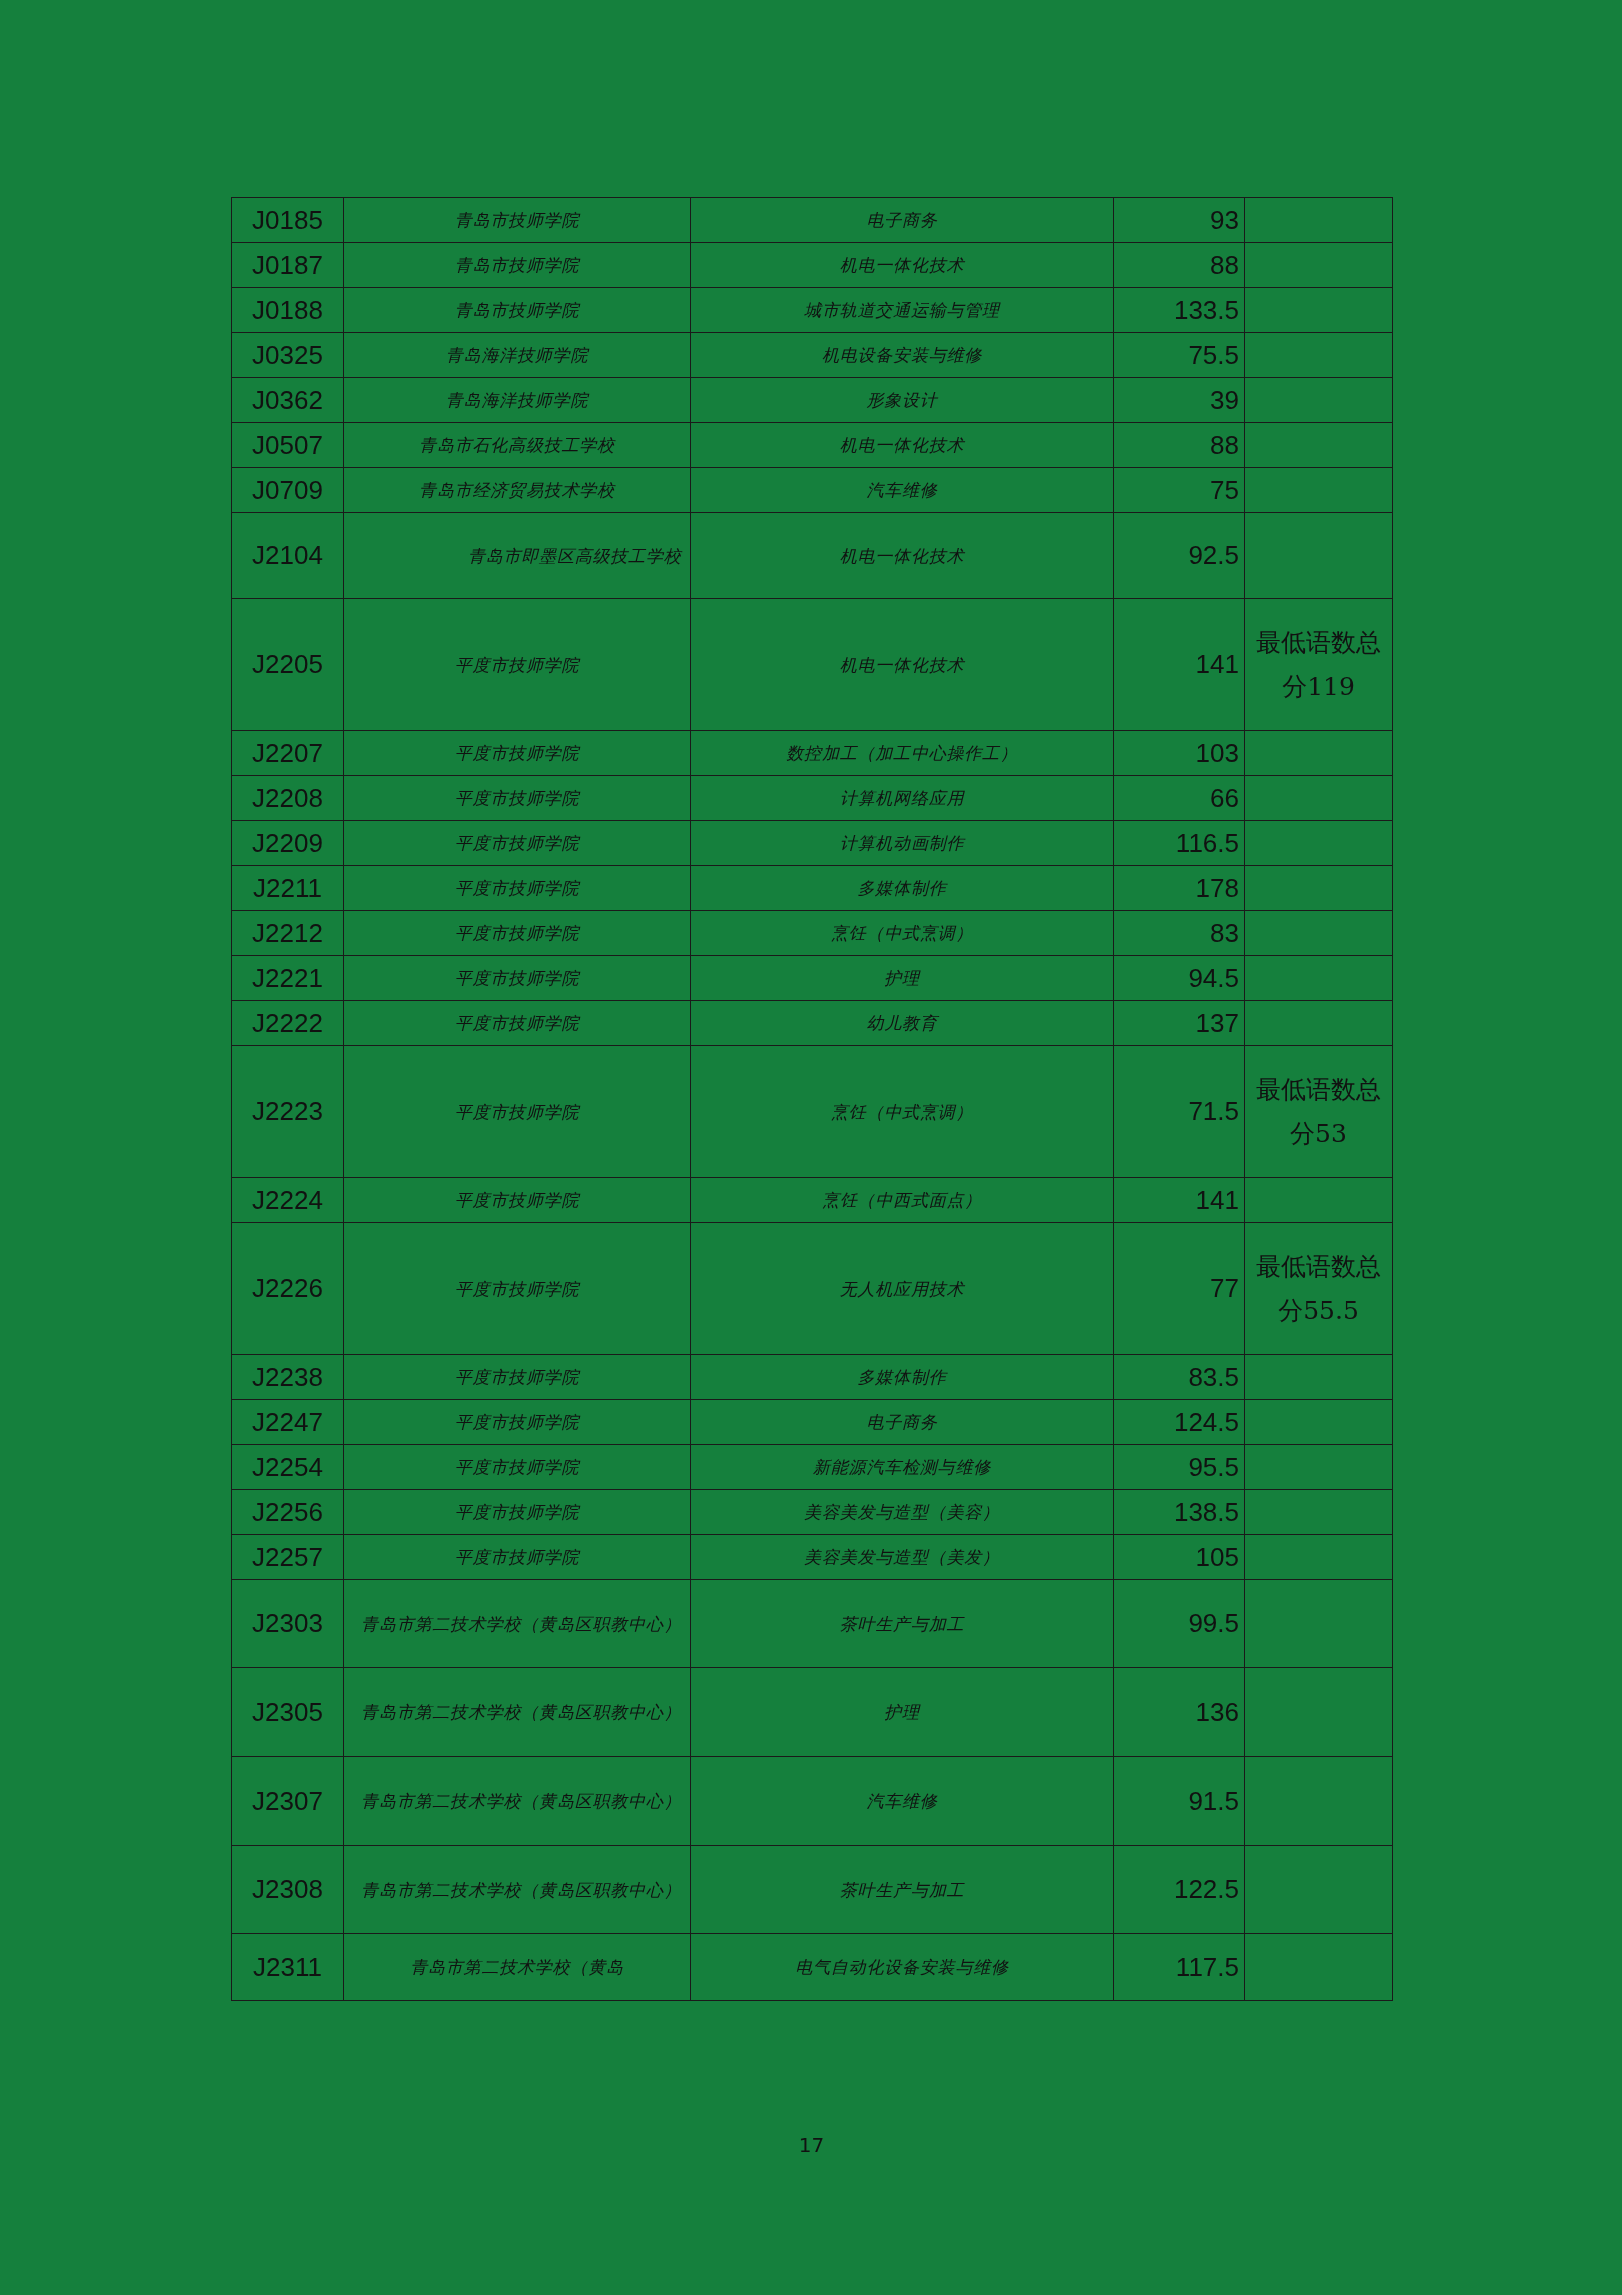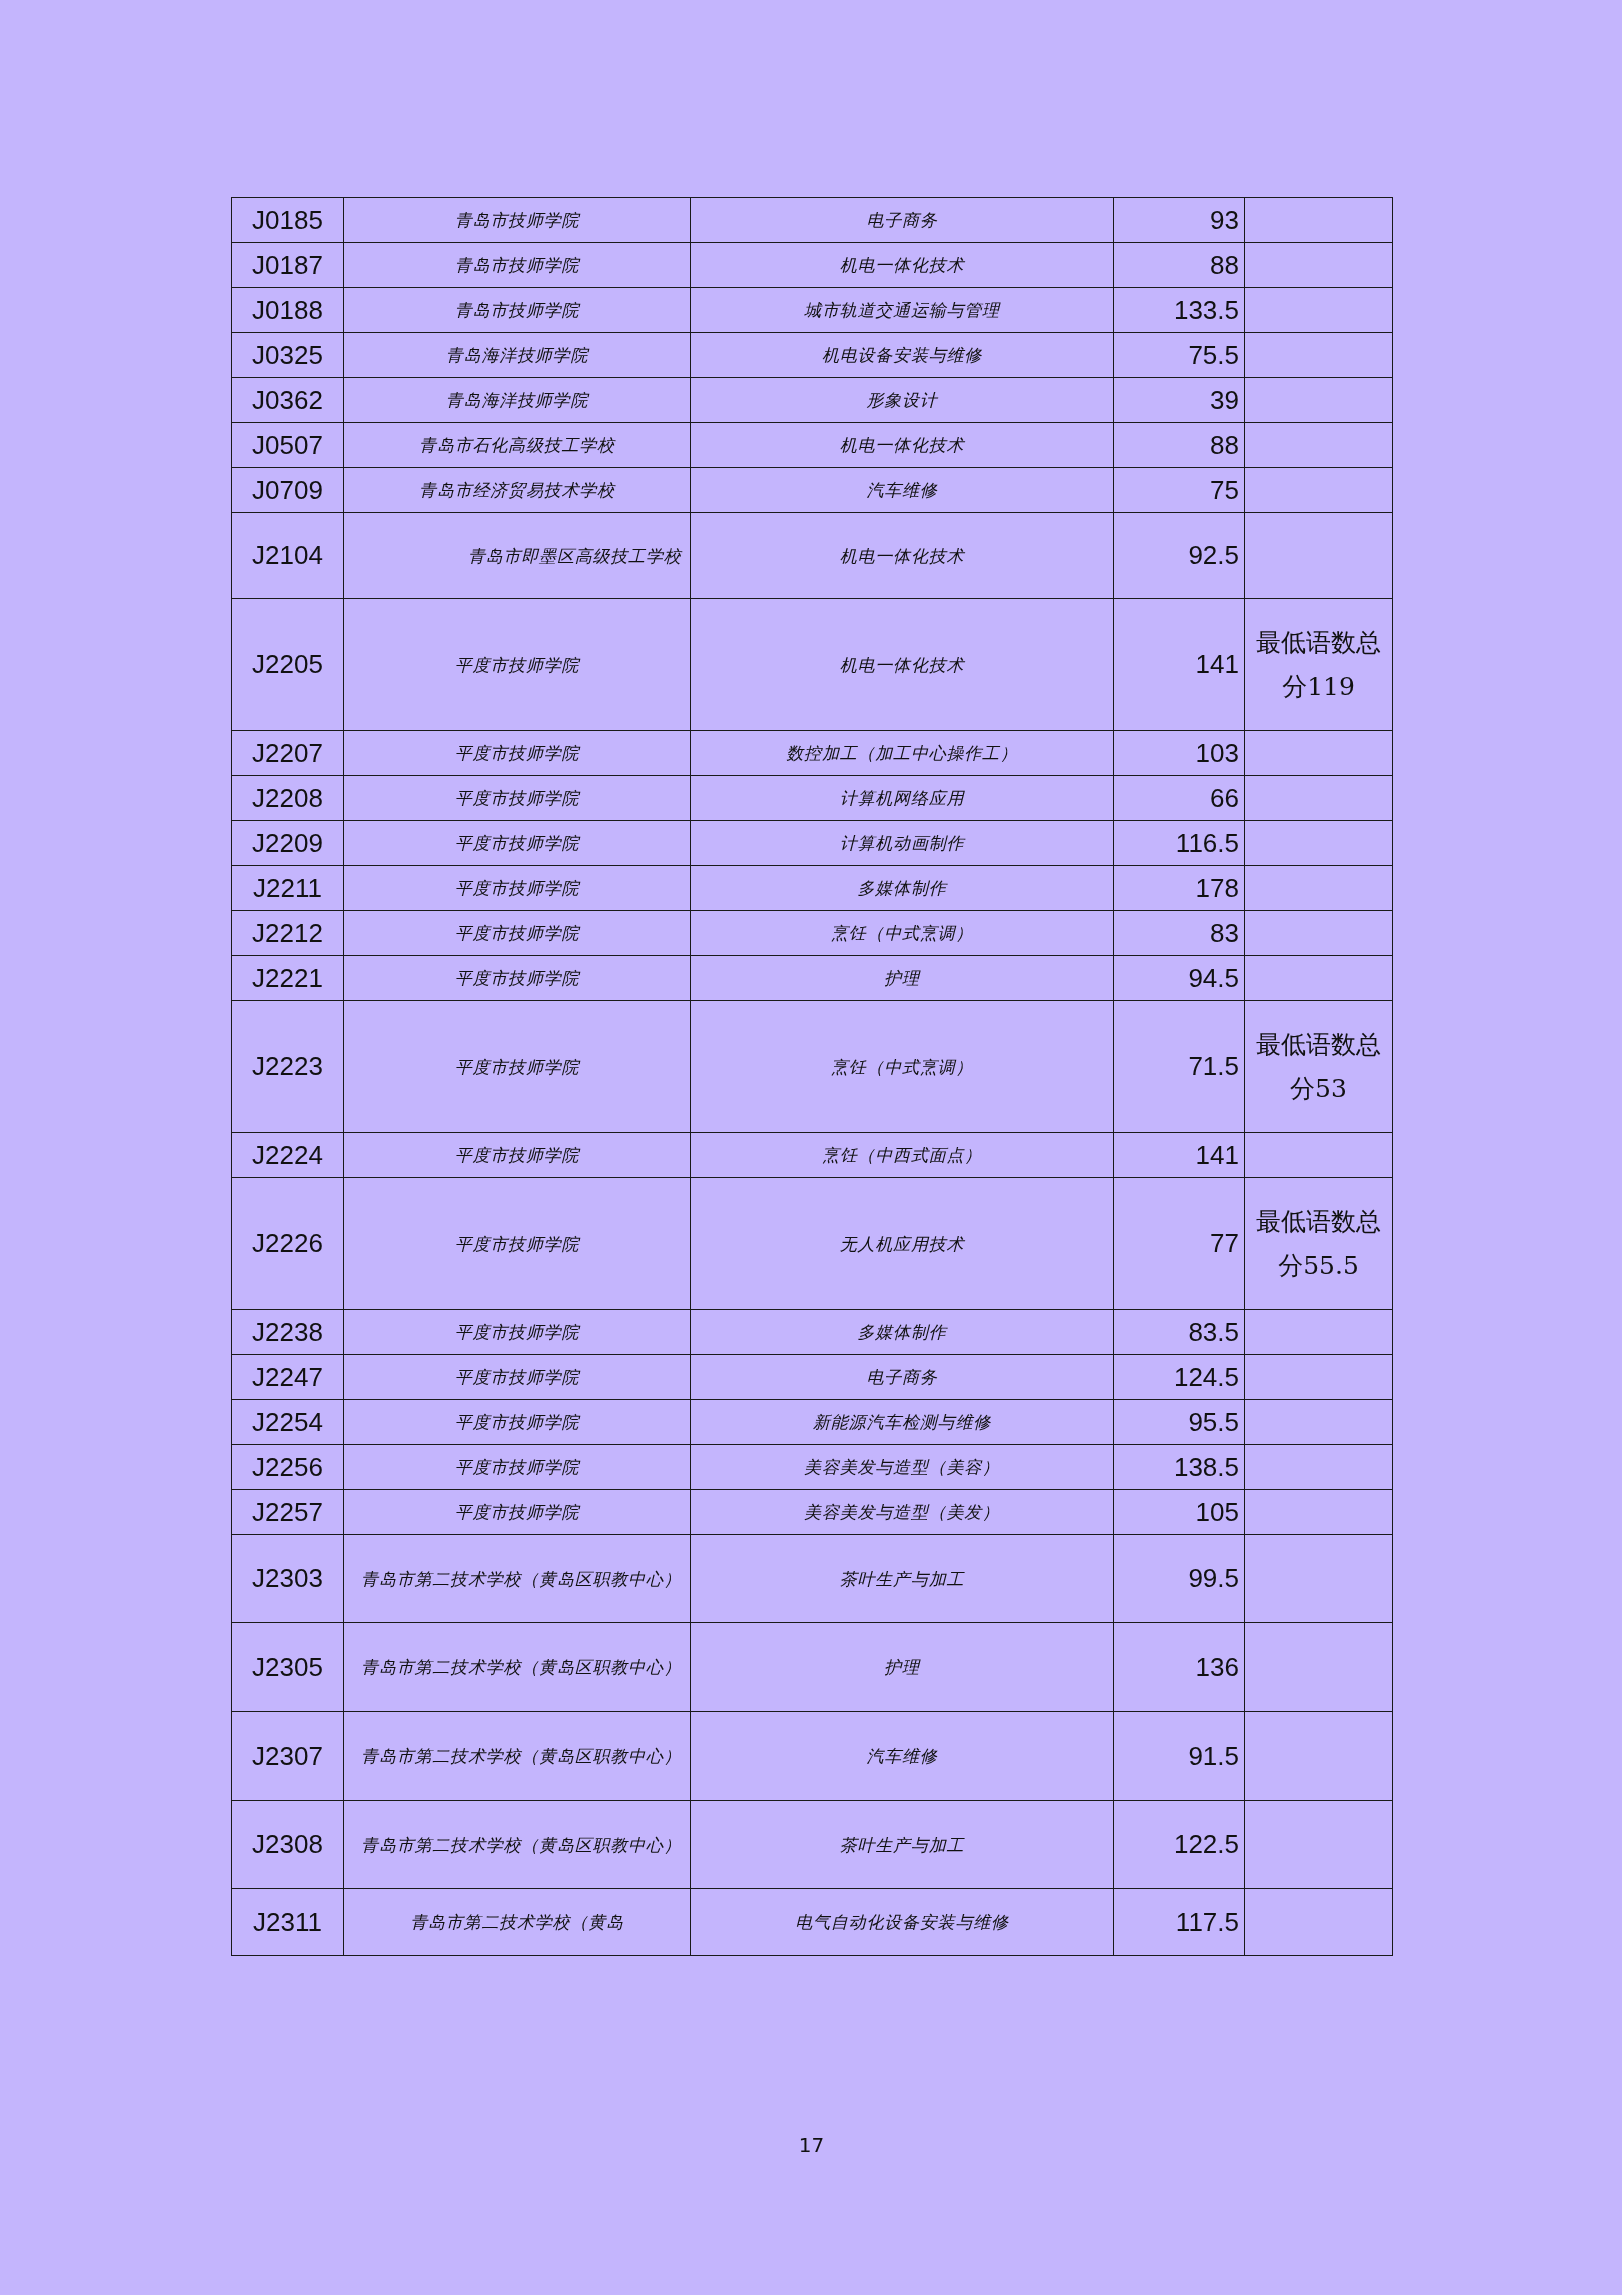--- a/index.html
+++ b/index.html
@@ -13,21 +13,21 @@
       position: relative;
       overflow: hidden;
       font-family: "DejaVu Sans", sans-serif;
       color: #111111;
     }
     .page {
       position: absolute;
       left: 0; top: 0;
       width: 1623px;
       height: 2295px;
-      background: #c4b5fd;
+      background: #15803d;
     }
     table.scores {
       position: absolute;
       left: 231px;
       top: 197px;
       border-collapse: collapse;
       table-layout: fixed;
       width: 1161px;
     }
     table.scores td {
@@ -194,20 +194,27 @@
           <td class="score">83</td>
           <td class="note"></td>
         </tr>
         <tr style="height: 45px;">
           <td class="code">J2221</td>
           <td class="school">平度市技师学院</td>
           <td class="major">护理</td>
           <td class="score">94.5</td>
           <td class="note"></td>
         </tr>
+        <tr style="height: 45px;">
+          <td class="code">J2222</td>
+          <td class="school">平度市技师学院</td>
+          <td class="major">幼儿教育</td>
+          <td class="score">137</td>
+          <td class="note"></td>
+        </tr>
         <tr style="height: 132px;">
           <td class="code">J2223</td>
           <td class="school">平度市技师学院</td>
           <td class="major">烹饪（中式烹调）</td>
           <td class="score">71.5</td>
           <td class="note">最低语数总分53</td>
         </tr>
         <tr style="height: 45px;">
           <td class="code">J2224</td>
           <td class="school">平度市技师学院</td>

